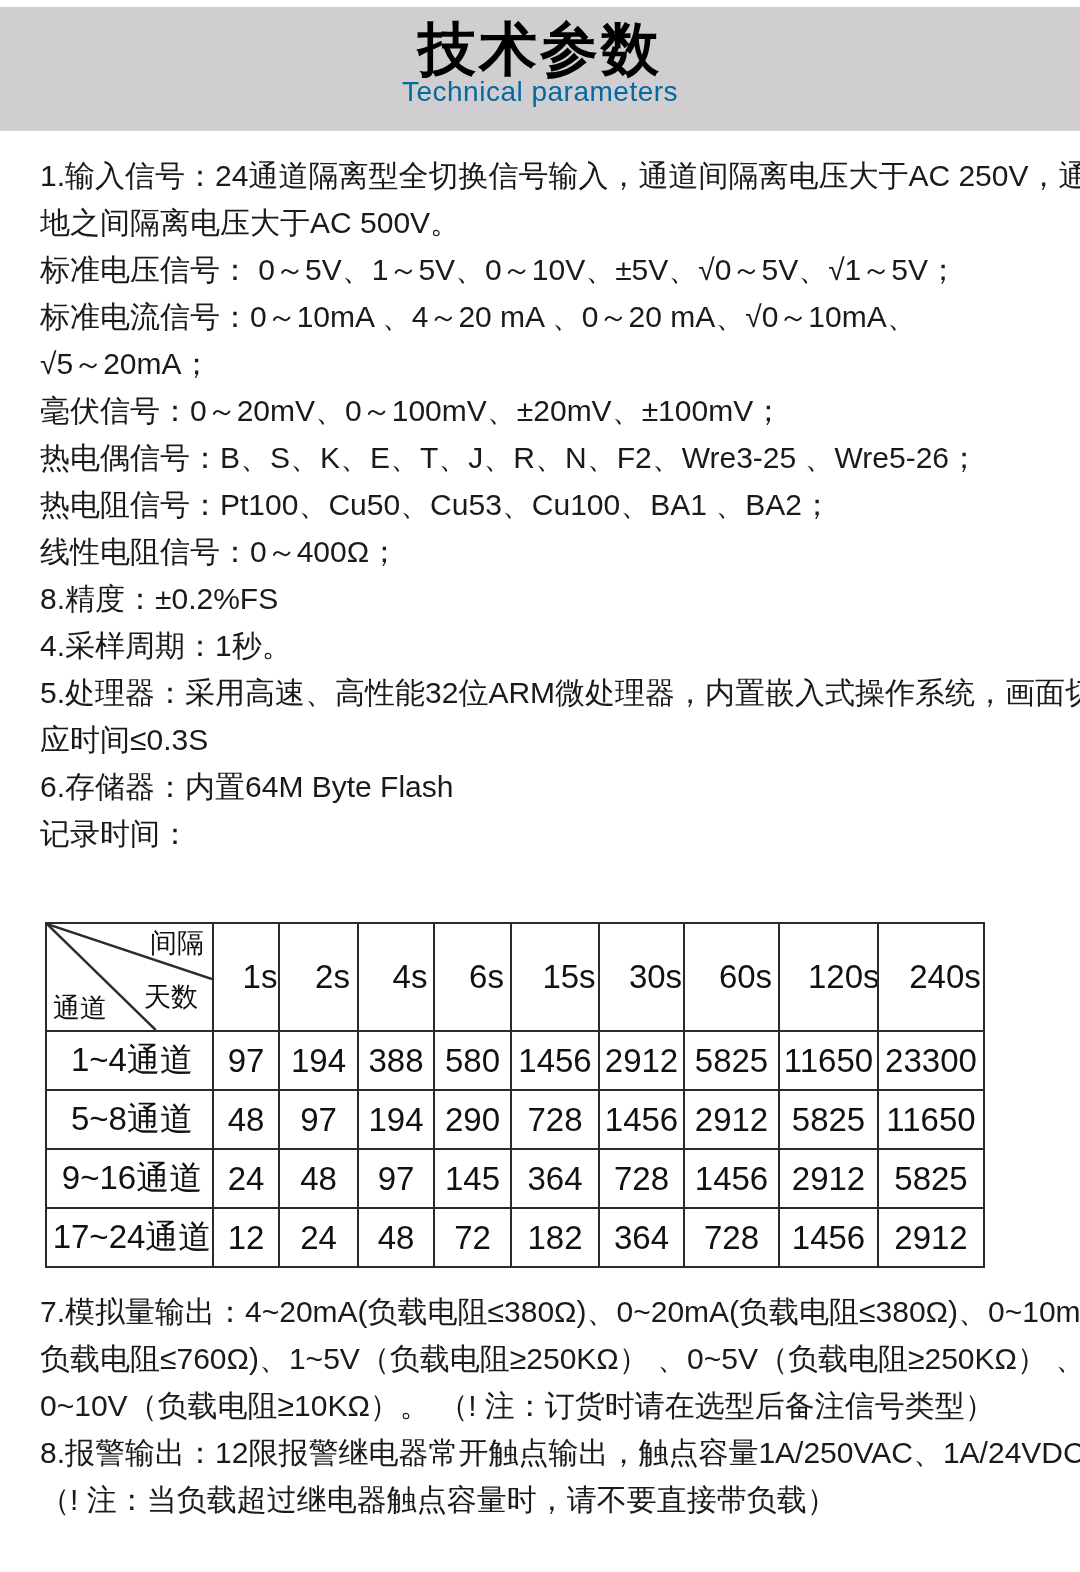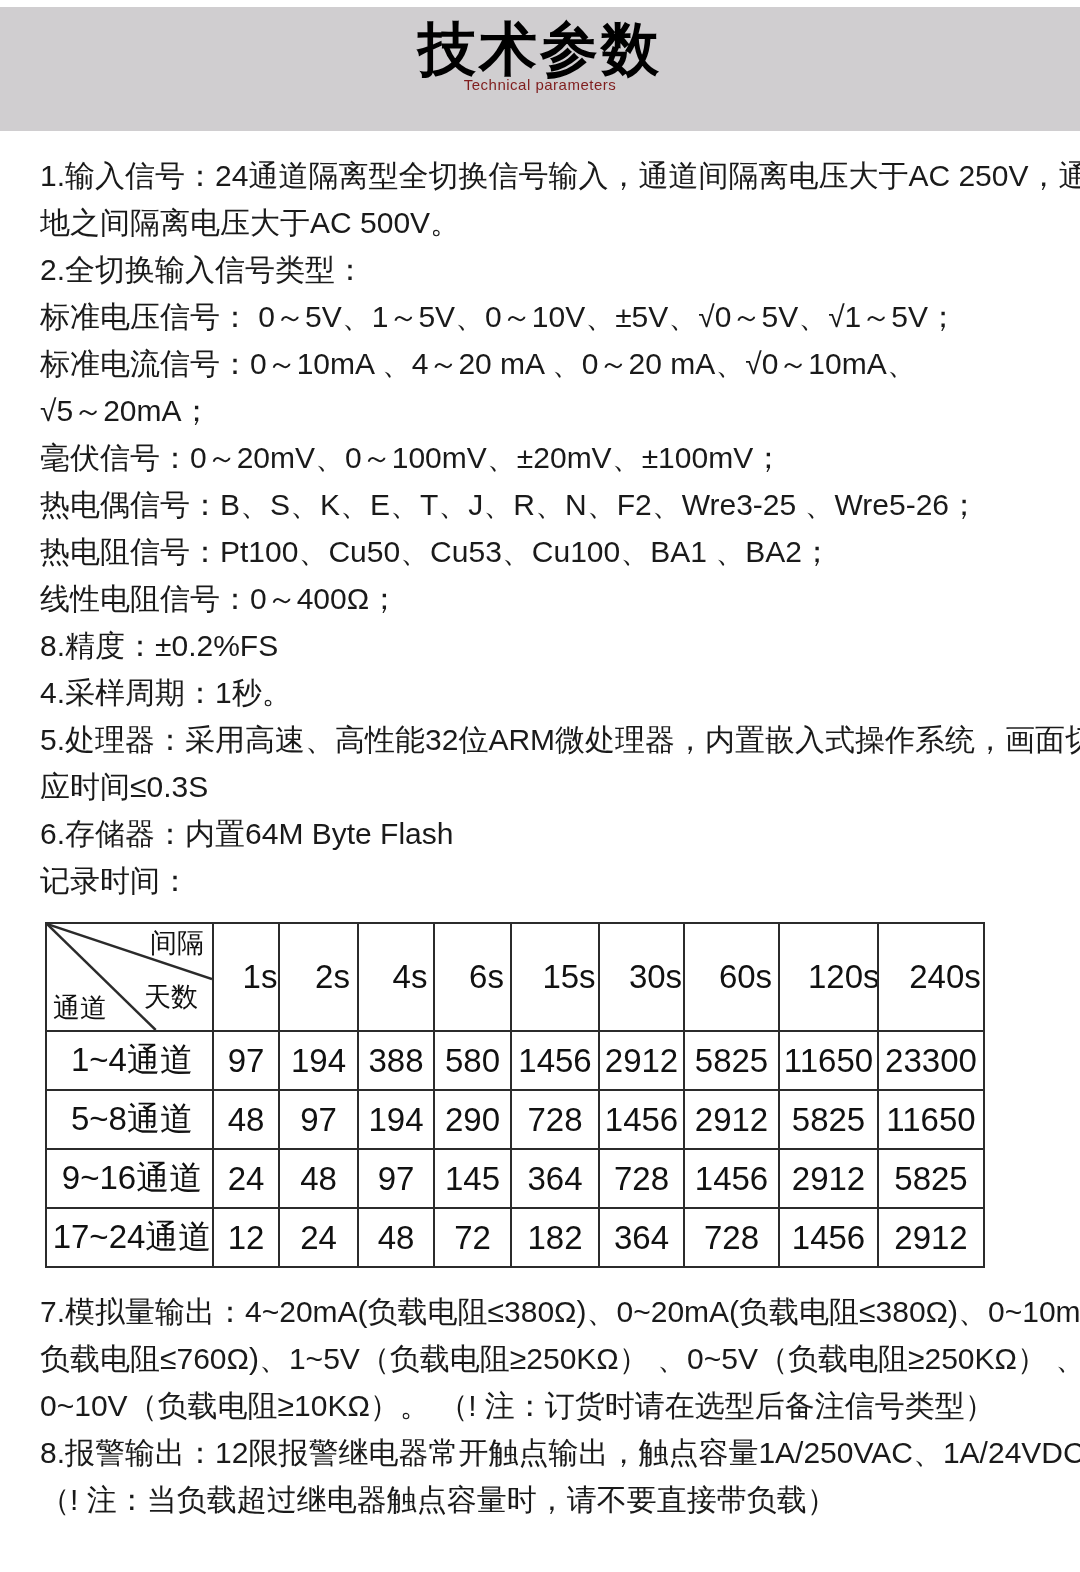--- a/index.html
+++ b/index.html
@@ -22,23 +22,23 @@
   }
   .banner h1 {
     padding-top: 12px;
     font-size: 58px;
     font-weight: 900;
     letter-spacing: 3px;
     color: #000000;
     line-height: 1.05;
   }
   .banner .subtitle {
-    font-size: 15px;
+    font-size: 28px;
     font-weight: 400;
-    color: #7f1d1d;
+    color: #0369a1;
     margin-top: -4px;
     letter-spacing: 0.5px;
   }
 
   
   .specs {
     position: absolute;
     left: 40px;
     width: 1020px;
   }
@@ -95,21 +95,20 @@
 <div class="page">
 
   <header class="banner">
     <h1>技术参数</h1>
     <div class="subtitle">Technical parameters</div>
   </header>
 
   <section class="specs" id="specs-top">
       <div class="spec-line">1.输入信号：24通道隔离型全切换信号输入，通道间隔离电压大于AC 250V，通道和</div>
       <div class="spec-line">地之间隔离电压大于AC 500V。</div>
-      <div class="spec-line">2.全切换输入信号类型：</div>
       <div class="spec-line">标准电压信号： 0～5V、1～5V、0～10V、±5V、√0～5V、√1～5V；</div>
       <div class="spec-line">标准电流信号：0～10mA 、4～20 mA 、0～20 mA、√0～10mA、</div>
       <div class="spec-line">√5～20mA；</div>
       <div class="spec-line">毫伏信号：0～20mV、0～100mV、±20mV、±100mV；</div>
       <div class="spec-line">热电偶信号：B、S、K、E、T、J、R、N、F2、Wre3-25 、Wre5-26；</div>
       <div class="spec-line">热电阻信号：Pt100、Cu50、Cu53、Cu100、BA1 、BA2；</div>
       <div class="spec-line">线性电阻信号：0～400Ω；</div>
       <div class="spec-line">8.精度：±0.2%FS</div>
       <div class="spec-line">4.采样周期：1秒。</div>
       <div class="spec-line">5.处理器：采用高速、高性能32位ARM微处理器，内置嵌入式操作系统，画面切换响</div>

